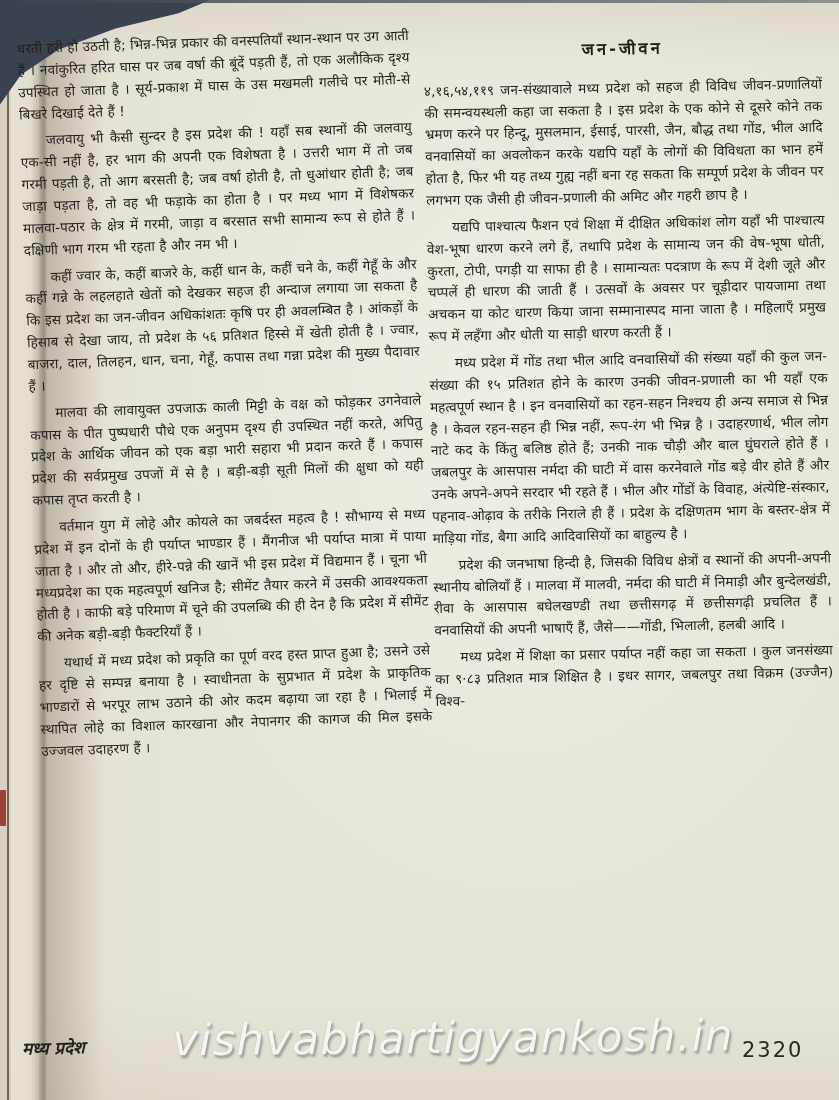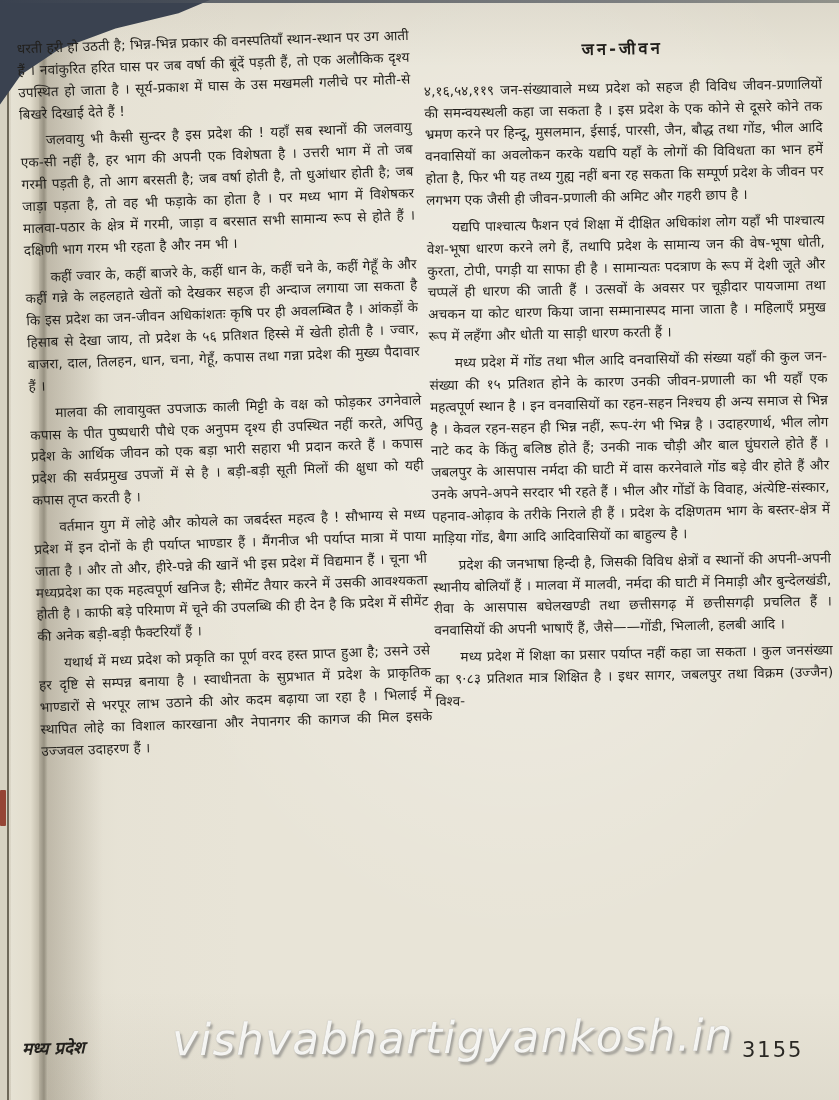--- a/index.html
+++ b/index.html
@@ -123,15 +123,15 @@
     <div class="heading">जन-जीवन</div>
     <p class="noindent">४,१६,५४,११९ जन-संख्यावाले मध्य प्रदेश को सहज ही विविध जीवन-प्रणालियों की समन्वयस्थली कहा जा सकता है । इस प्रदेश के एक कोने से दूसरे कोने तक भ्रमण करने पर हिन्दू, मुसलमान, ईसाई, पारसी, जैन, बौद्ध तथा गोंड, भील आदि वनवासियों का अवलोकन करके यद्यपि यहाँ के लोगों की विविधता का भान हमें होता है, फिर भी यह तथ्य गुह्य नहीं बना रह सकता कि सम्पूर्ण प्रदेश के जीवन पर लगभग एक जैसी ही जीवन-प्रणाली की अमिट और गहरी छाप है ।</p>
     <p>यद्यपि पाश्चात्य फैशन एवं शिक्षा में दीक्षित अधिकांश लोग यहाँ भी पाश्चात्य वेश-भूषा धारण करने लगे हैं, तथापि प्रदेश के सामान्य जन की वेष-भूषा धोती, कुरता, टोपी, पगड़ी या साफा ही है । सामान्यतः पदत्राण के रूप में देशी जूते और चप्पलें ही धारण की जाती हैं । उत्सवों के अवसर पर चूड़ीदार पायजामा तथा अचकन या कोट धारण किया जाना सम्मानास्पद माना जाता है । महिलाएँ प्रमुख रूप में लहँगा और धोती या साड़ी धारण करती हैं ।</p>
     <p>मध्य प्रदेश में गोंड तथा भील आदि वनवासियों की संख्या यहाँ की कुल जन-संख्या की १५ प्रतिशत होने के कारण उनकी जीवन-प्रणाली का भी यहाँ एक महत्वपूर्ण स्थान है । इन वनवासियों का रहन-सहन निश्चय ही अन्य समाज से भिन्न है । केवल रहन-सहन ही भिन्न नहीं, रूप-रंग भी भिन्न है । उदाहरणार्थ, भील लोग नाटे कद के किंतु बलिष्ठ होते हैं; उनकी नाक चौड़ी और बाल घुंघराले होते हैं । जबलपुर के आसपास नर्मदा की घाटी में वास करनेवाले गोंड बड़े वीर होते हैं और उनके अपने-अपने सरदार भी रहते हैं । भील और गोंडों के विवाह, अंत्येष्टि-संस्कार, पहनाव-ओढ़ाव के तरीके निराले ही हैं । प्रदेश के दक्षिणतम भाग के बस्तर-क्षेत्र में माड़िया गोंड, बैगा आदि आदिवासियों का बाहुल्य है ।</p>
     <p>प्रदेश की जनभाषा हिन्दी है, जिसकी विविध क्षेत्रों व स्थानों की अपनी-अपनी स्थानीय बोलियाँ हैं । मालवा में मालवी, नर्मदा की घाटी में निमाड़ी और बुन्देलखंडी, रीवा के आसपास बघेलखण्डी तथा छत्तीसगढ़ में छत्तीसगढ़ी प्रचलित हैं । वनवासियों की अपनी भाषाएँ हैं, जैसे——गोंडी, भिलाली, हलबी आदि ।</p>
     <p>मध्य प्रदेश में शिक्षा का प्रसार पर्याप्त नहीं कहा जा सकता । कुल जनसंख्या का ९·८३ प्रतिशत मात्र शिक्षित है । इधर सागर, जबलपुर तथा विक्रम (उज्जैन) विश्व-</p>
   </div>
 
   <div class="watermark">vishvabhartigyankosh.in</div>
   <div class="footer-title">मध्य प्रदेश</div>
-  <div class="page-number">3155</div>
+  <div class="page-number">2320</div>
 
 </div>
 
 </body></html>

